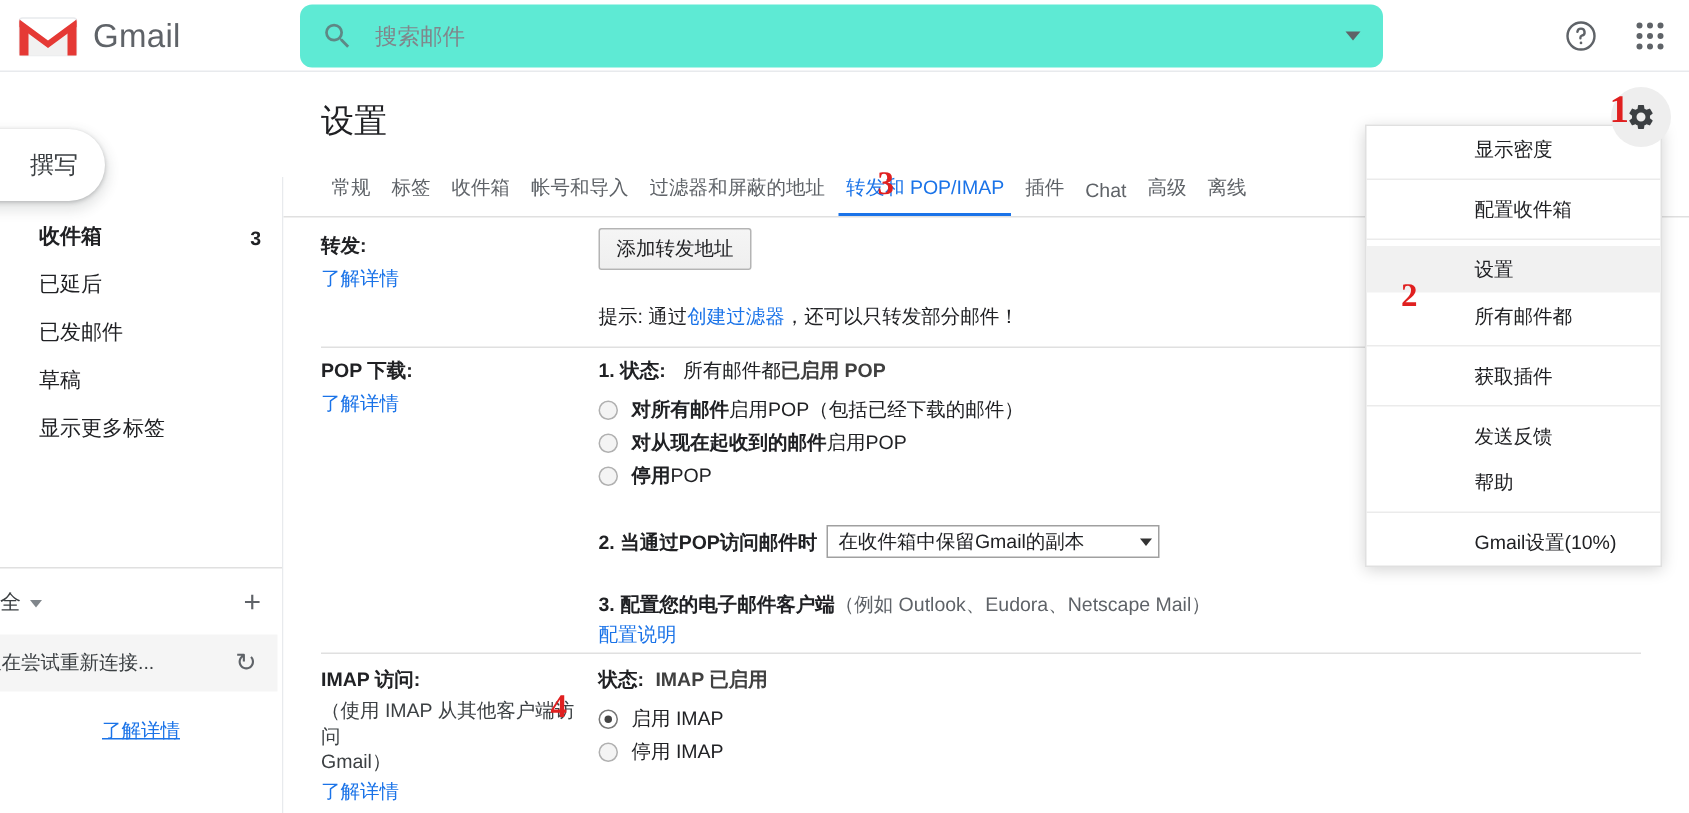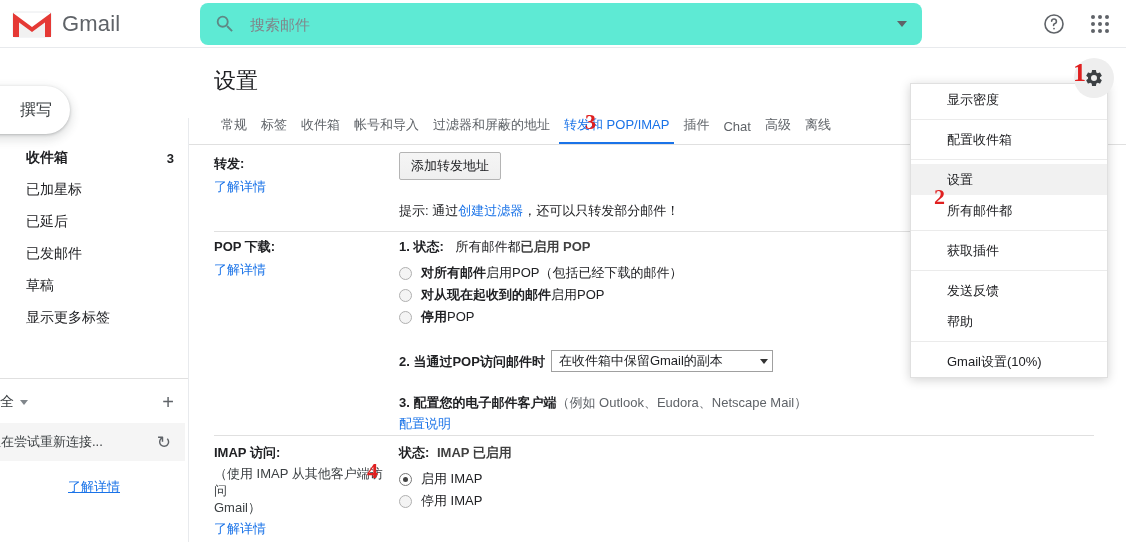--- a/index.html
+++ b/index.html
@@ -172,21 +172,21 @@
   }
   .menu {
     position: absolute; right: 18px; top: 83px;
     width: 198px; background: #fff;
     border: 1px solid #e0e0e0;
     box-shadow: 0 2px 10px rgba(0,0,0,.18);
     z-index: 30; padding: 0;
   }
   .menu-item {
     height: 31px; display: flex; align-items: center;
-    padding-left: 36px; font-size: 13px; color: #202124; cursor: pointer;
+    padding-left: 72px; font-size: 13px; color: #202124; cursor: pointer;
     position: relative;
   }
   .menu-item.hl { background: #f1f1f1; }
   .menu-sep { height: 1px; background: #ebebeb; margin: 4px 0; }
 
   
   .marker {
     position: absolute; color: #e02020; font-weight: bold;
     font-family: "Liberation Serif", serif; z-index: 60;
     line-height: 1;
@@ -249,23 +249,20 @@
 
   <div class="sidebar">
     <div class="compose">
       <span>撰写</span>
     </div>
 
     <div class="navlist">
       <div class="navitem active">
         <span>收件箱</span>
         <span class="count">3</span>
-      </div>
-      <div class="navitem">
-        <span>已加星标</span>
       </div>
       <div class="navitem">
         <span>已延后</span>
       </div>
       <div class="navitem">
         <span>已发邮件</span>
       </div>
       <div class="navitem">
         <span>草稿</span>
       </div>

